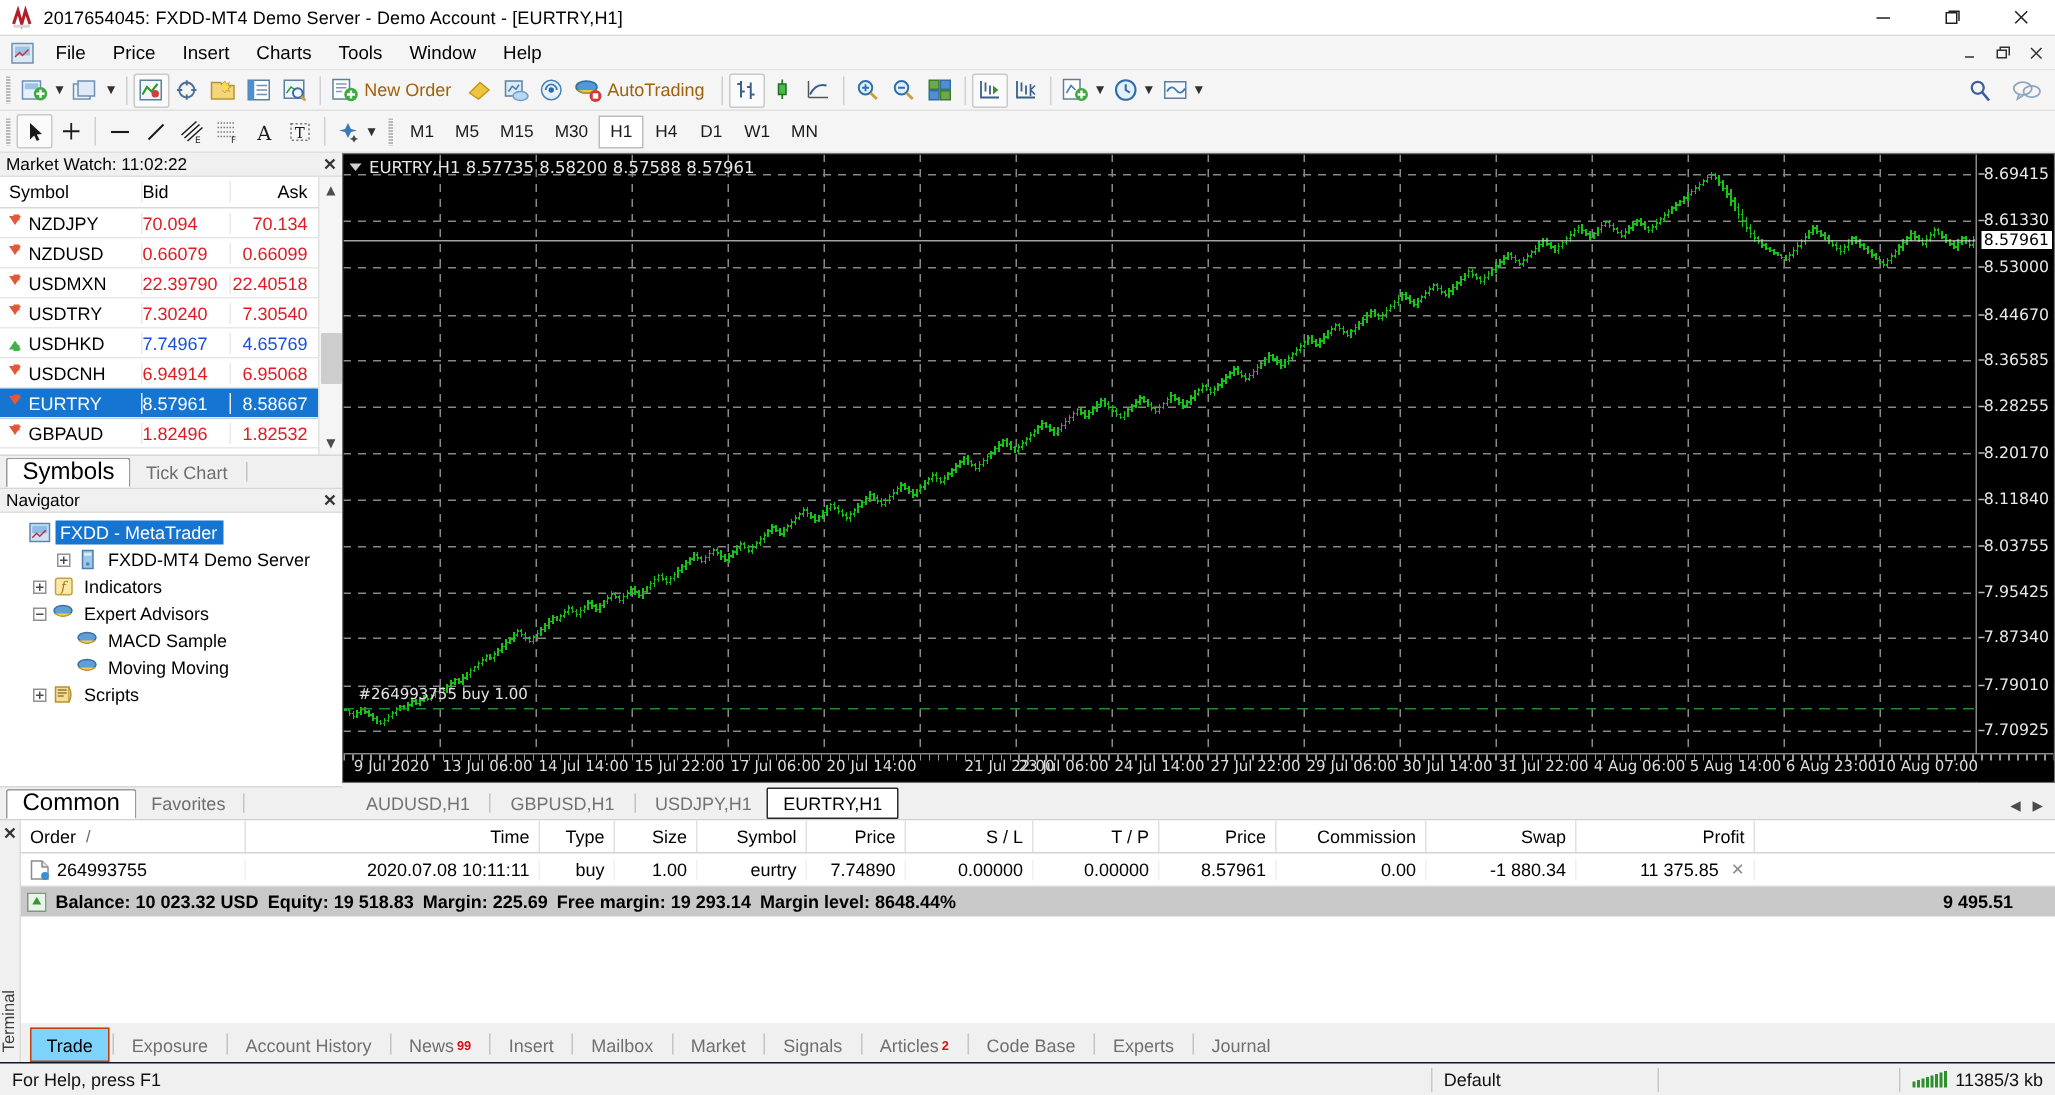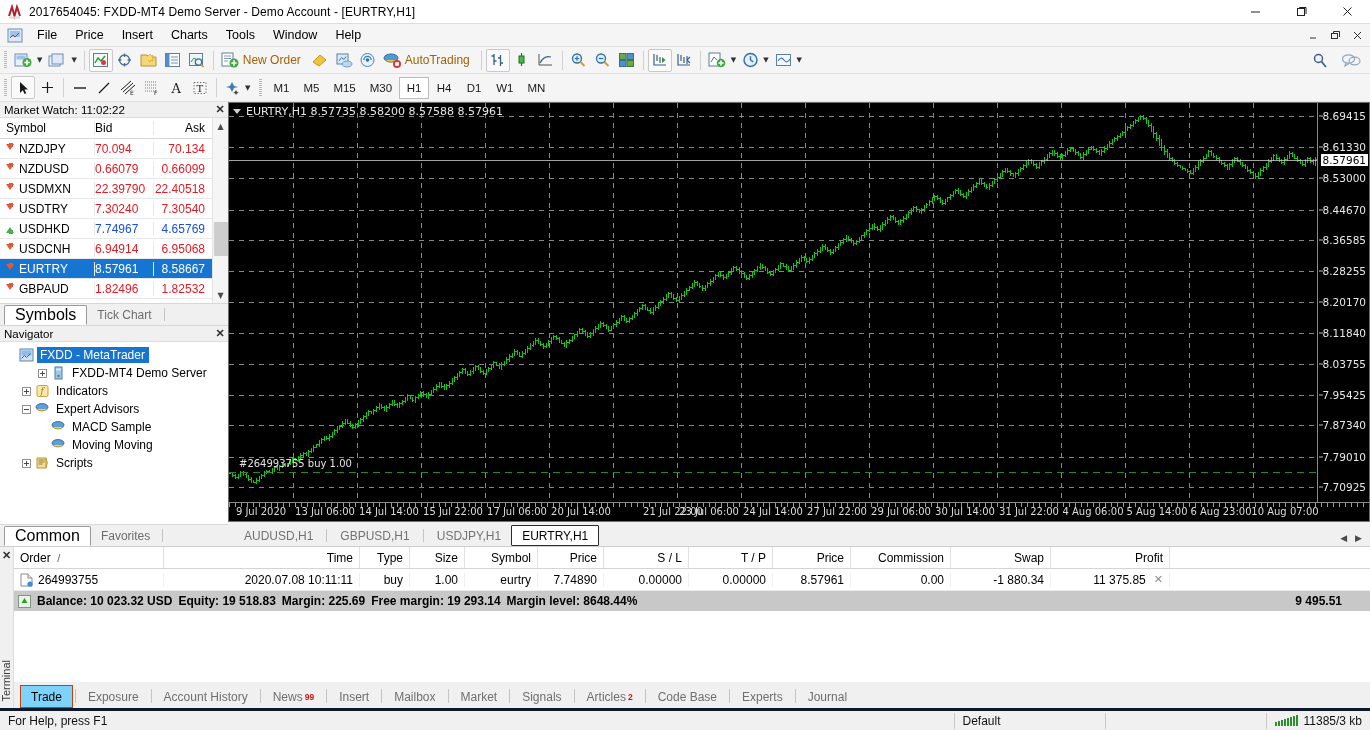--- a/index.html
+++ b/index.html
@@ -241,21 +241,21 @@
     height: 23px; padding: 0 10px; display: flex; align-items: center; font-size: 12px; color: #6f6f6f;
     position: relative;
   }
   .term-tabs .ttab.active { background: #7dd3fc; border: 1px solid #c2410c; color: #000; }
   .term-tabs .tsep2 { width: 1px; height: 14px; background: #c4c4c4; margin: 0 2px 5px; align-self: flex-end; }
   .badge { font-size: 8.5px; color: #d01414; vertical-align: sub; margin-left: 2px; font-weight: bold; }
 
   
   .statusbar {
     height: 22px; flex: 0 0 22px; background: #f0f0f0; display: flex; align-items: center;
-    border-top: 3px solid #0f172a; font-size: 12px; color: #111;
+    border-top: 1px solid #0f172a; font-size: 12px; color: #111;
   }
   .sb-cell { padding: 0 8px; height: 22px; display: flex; align-items: center; }
   .sb-div { width: 1px; height: 16px; background: #c8c8c8; }
   .sb-spacer { flex: 1; }
   .net-bars { display: flex; align-items: flex-end; gap: 1px; height: 11px; margin-right: 6px; }
   .net-bars i { width: 2px; background: #2f8f2f; display: block; }
 
   .close-x { font-size: 11px; color: #8a8a8a; }
   svg { display: block; }
 </style>

